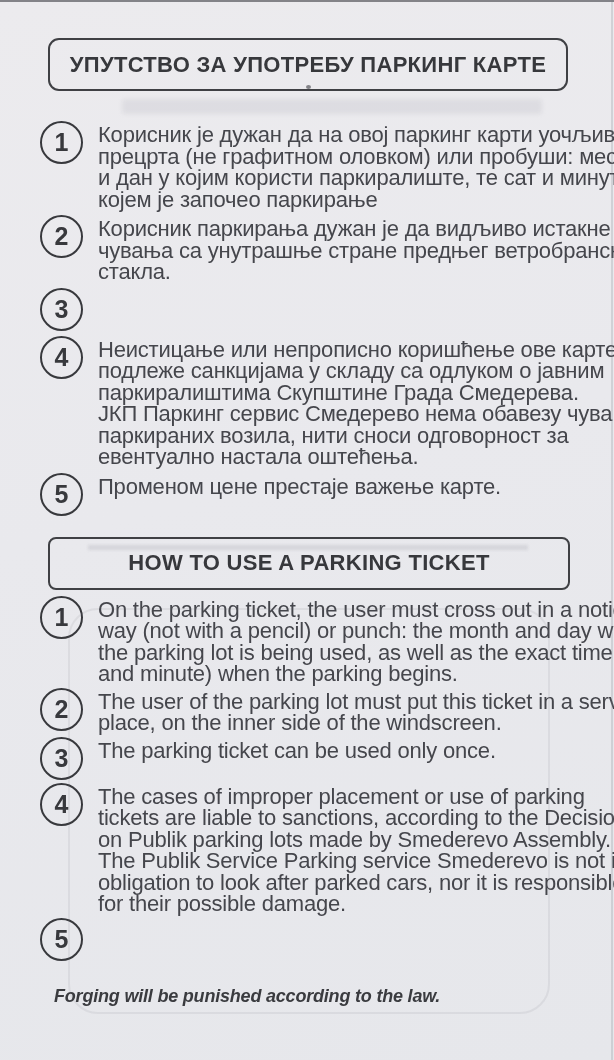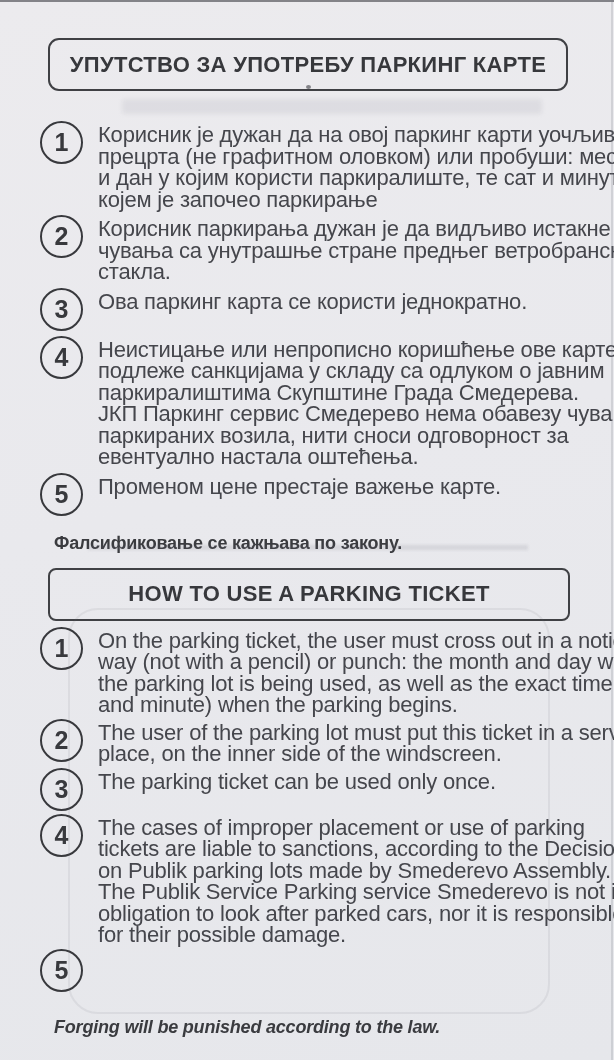--- a/index.html
+++ b/index.html
@@ -143,37 +143,35 @@
 којем је започео паркирање</p>
       </div>
       <div class="item">
         <span class="num">2</span>
         <p class="txt">Корисник паркирања дужан је да видљиво истакне ову
 чувања са унутрашње стране предњег ветробранског
 стакла.</p>
       </div>
       <div class="item">
         <span class="num">3</span>
-        <p class="txt">Ова паркинг карта се користи једнократно.</p>
       </div>
       <div class="item">
         <span class="num">4</span>
         <p class="txt">Неистицање или непрописно коришћење ове карте
 подлеже санкцијама у складу са одлуком о јавним
 паркиралиштима Скупштине Града Смедерева.
 ЈКП Паркинг сервис Смедерево нема обавезу чувања
 паркираних возила, нити сноси одговорност за
 евентуално настала оштећења.</p>
       </div>
       <div class="item">
         <span class="num">5</span>
         <p class="txt">Променом цене престаје важење карте.</p>
       </div>
     </div>
-    <p class="legal">Фалсификовање се кажњава по закону.</p>
   </section>
 
   <section class="section-english">
     <div class="title-box">
       <span>HOW TO USE A PARKING TICKET</span>
     </div>
     <div class="items">
       <div class="item">
         <span class="num">1</span>
         <p class="txt">On the parking ticket, the user must cross out in a noticable

